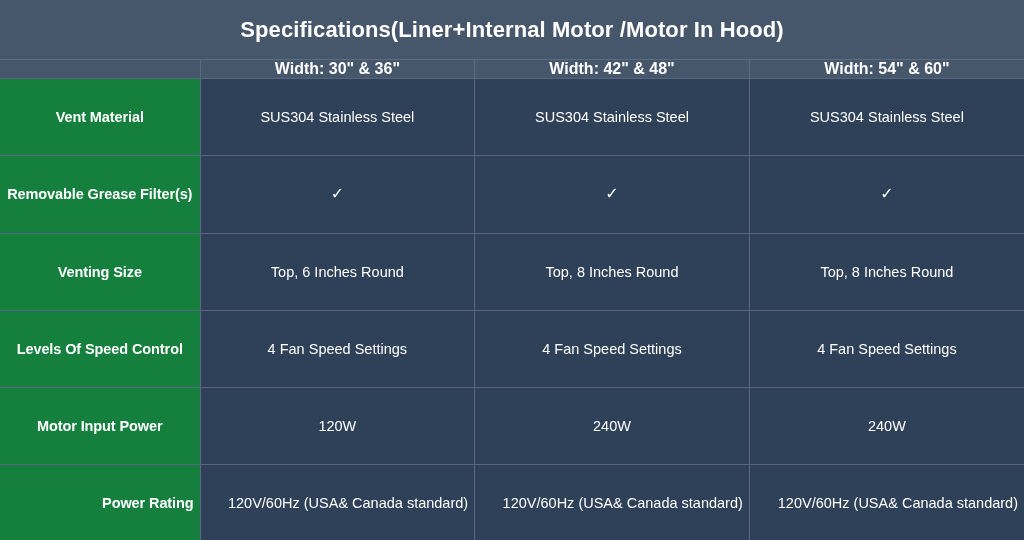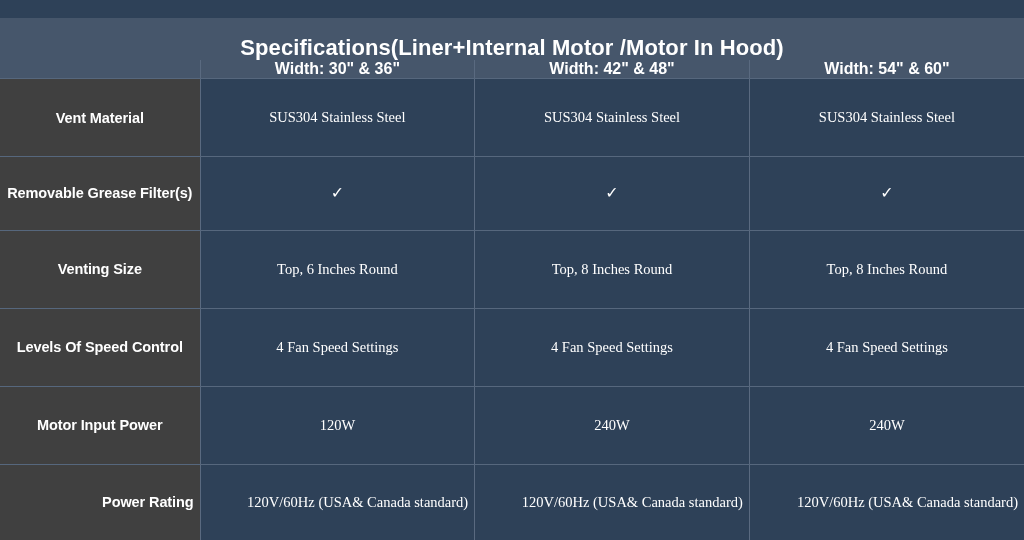--- a/index.html
+++ b/index.html
@@ -20,21 +20,21 @@
     position: relative;
     width: 1024px;
     height: 540px;
     background: #2e4158;
   }
 
   
   .title-band {
     position: absolute;
     left: 0;
-    top: 18px;
+    top: 0;
     width: 1024px;
     height: 60px;
     background: #46566b;
     display: flex;
     align-items: center;
     justify-content: center;
     box-sizing: border-box;
     border-bottom: 1px solid #5d6d82;
   }
   .title-text {
@@ -74,33 +74,32 @@
   .spec-table th:last-child {
     border-right: none;
   }
   .spec-table tr:last-child td {
     border-bottom: none;
     text-align: right;
   }
 
   
   .cell-label {
-    background: #404040;
+    background: #15803d;
     font-weight: bold;
     font-size: 14.5px;
     letter-spacing: -0.1px;
     white-space: nowrap;
   }
   
   .cell-data {
     background: #2e4158;
     font-weight: normal;
     font-size: 14.5px;
     white-space: nowrap;
-    font-family: Liberation Serif, serif;
   }
 
   
   .hdr-blank {
     background: #46566b;
     border-bottom: 1px solid #5d6d82;
   }
   .hdr-col {
     background: #46566b;
     font-weight: bold;

